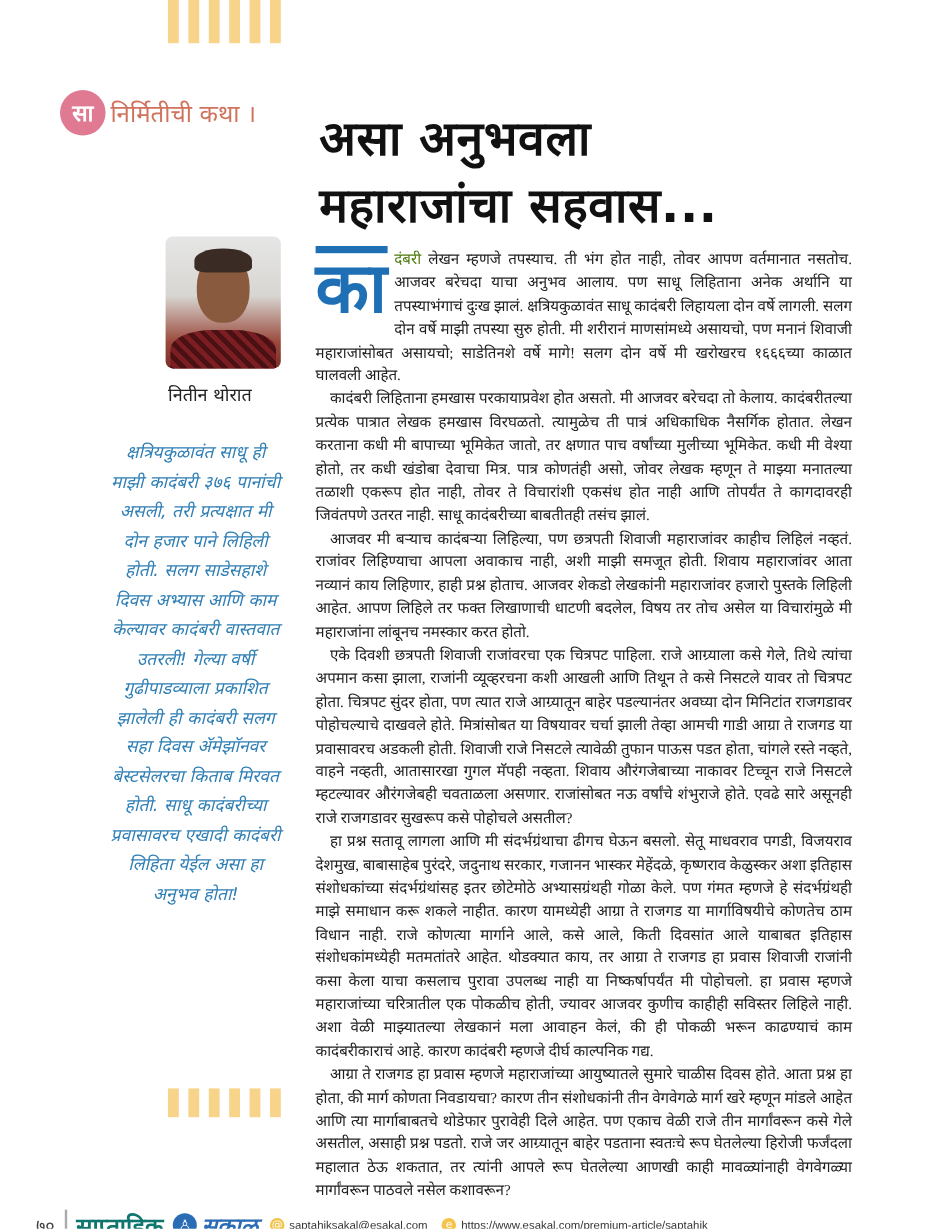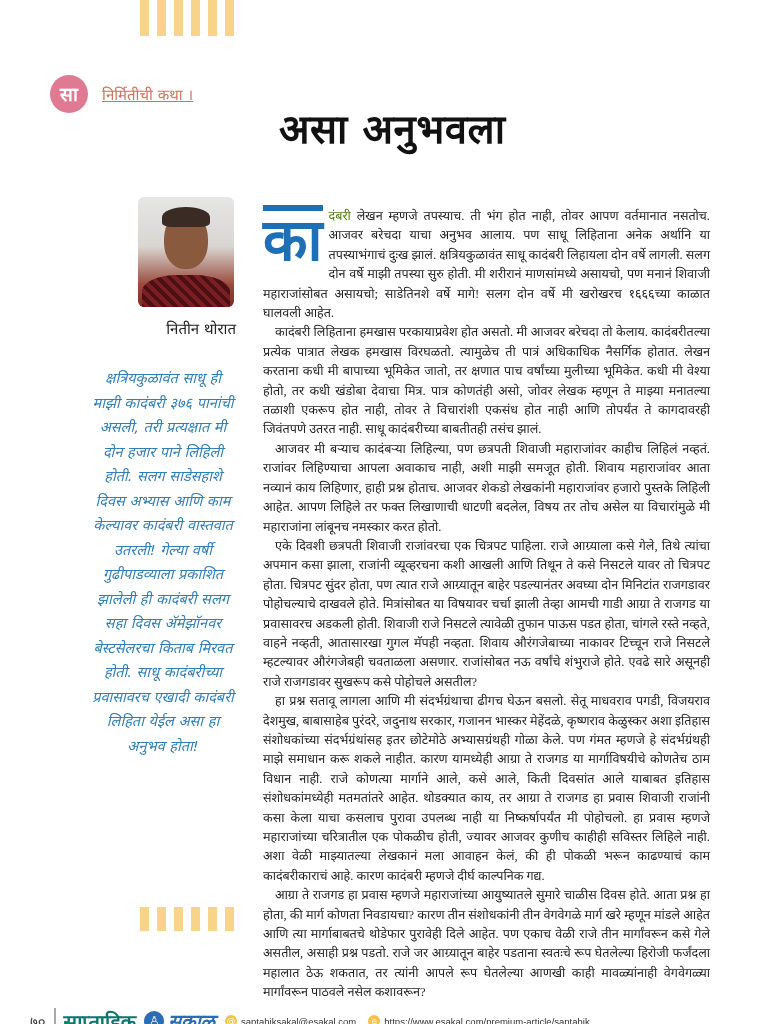--- a/index.html
+++ b/index.html
@@ -9,21 +9,21 @@
   }
   .top-bars { position: absolute; left: 140px; top: 0; height: 36px; display: flex; gap: 8px; }
   .top-bars span, .bottom-bars span { display: block; width: 9px; height: 100%; background: #f8d38a; }
   .bottom-bars { position: absolute; left: 140px; top: 907px; height: 24px; display: flex; gap: 8px; }
 
   .section-tag { position: absolute; left: 50px; top: 75px; display: flex; align-items: center; }
   .section-logo {
     width: 38px; height: 38px; border-radius: 50%; background: #e07a93; color: #fff;
     display: flex; align-items: center; justify-content: center; font-size: 19px; font-weight: bold;
   }
-  .section-label { margin-left: 14px; color: #d0735c; font-size: 15px; text-decoration: underline; }
+  .section-label { margin-left: 4px; color: #d0735c; font-size: 20px; }
 
   .headline {
     position: absolute; left: 262px; top: 84px; width: 480px;
     font-size: 40px; font-weight: bold; line-height: 56px; color: #111; letter-spacing: 0.5px;
   }
 
   .author-photo {
     position: absolute; left: 138px; top: 197px; width: 96px; height: 110px; border-radius: 6px;
     background: linear-gradient(180deg, #e6e6e6 0%, #d8d6d2 45%, #9a4a3c 80%, #7a2e28 100%);
     overflow: hidden;
@@ -33,21 +33,21 @@
     background: #8a5a3e;
   }
   .author-photo .hair {
     position: absolute; left: 24px; top: 10px; width: 48px; height: 20px; border-radius: 50% 50% 20% 20%;
     background: #3a2c24;
   }
   .author-photo .shirt {
     position: absolute; left: 4px; top: 78px; width: 88px; height: 40px; border-radius: 40% 40% 0 0;
     background: repeating-linear-gradient(45deg, #7a1e22 0 4px, #4a1014 4px 8px);
   }
-  .author-name { position: absolute; left: 140px; top: 318px; width: 96px; text-align: right; font-size: 15px; color: #222; }
+  .author-name { position: absolute; left: 140px; top: 318px; width: 96px; text-align: left; font-size: 15px; color: #222; }
 
   .pull-quote {
     position: absolute; left: 92px; top: 366px; width: 142px; text-align: center;
     color: #2f7fb5; font-size: 14.5px; line-height: 24.5px; font-style: italic;
   }
 
   .article {
     position: absolute; left: 263px; top: 207px; width: 447px;
     font-family: "Liberation Serif", serif; font-size: 12.6px; line-height: 19.4px; color: #1e1e1e;
     text-align: justify;
@@ -86,22 +86,23 @@
   <span></span>
   <span></span>
   <span></span>
 </div>
 
 <div class="section-tag">
   <div class="section-logo">सा</div>
   <span class="section-label">निर्मितीची कथा ।</span>
 </div>
 
-<h1 class="headline" style="margin:17px;">
+<h1 class="headline" style="margin:4px;">
   <span>असा अनुभवला</span><br>
+  <span>महाराजांचा सहवास...</span>
 </h1>
 
 <div class="author-photo">
   <div class="shirt"></div>
   <div class="face"></div>
   <div class="hair"></div>
 </div>
 <div class="author-name">नितीन थोरात</div>
 
 <div class="pull-quote">क्षत्रियकुळावंत साधू ही माझी कादंबरी ३७६ पानांची असली, तरी प्रत्यक्षात मी दोन हजार पाने लिहिली होती. सलग साडेसहाशे दिवस अभ्यास आणि काम केल्यावर कादंबरी वास्तवात उतरली! गेल्या वर्षी गुढीपाडव्याला प्रकाशित झालेली ही कादंबरी सलग सहा दिवस ॲमेझॉनवर बेस्टसेलरचा किताब मिरवत होती. साधू कादंबरीच्या प्रवासावरच एखादी कादंबरी लिहिता येईल असा हा अनुभव होता!</div>

